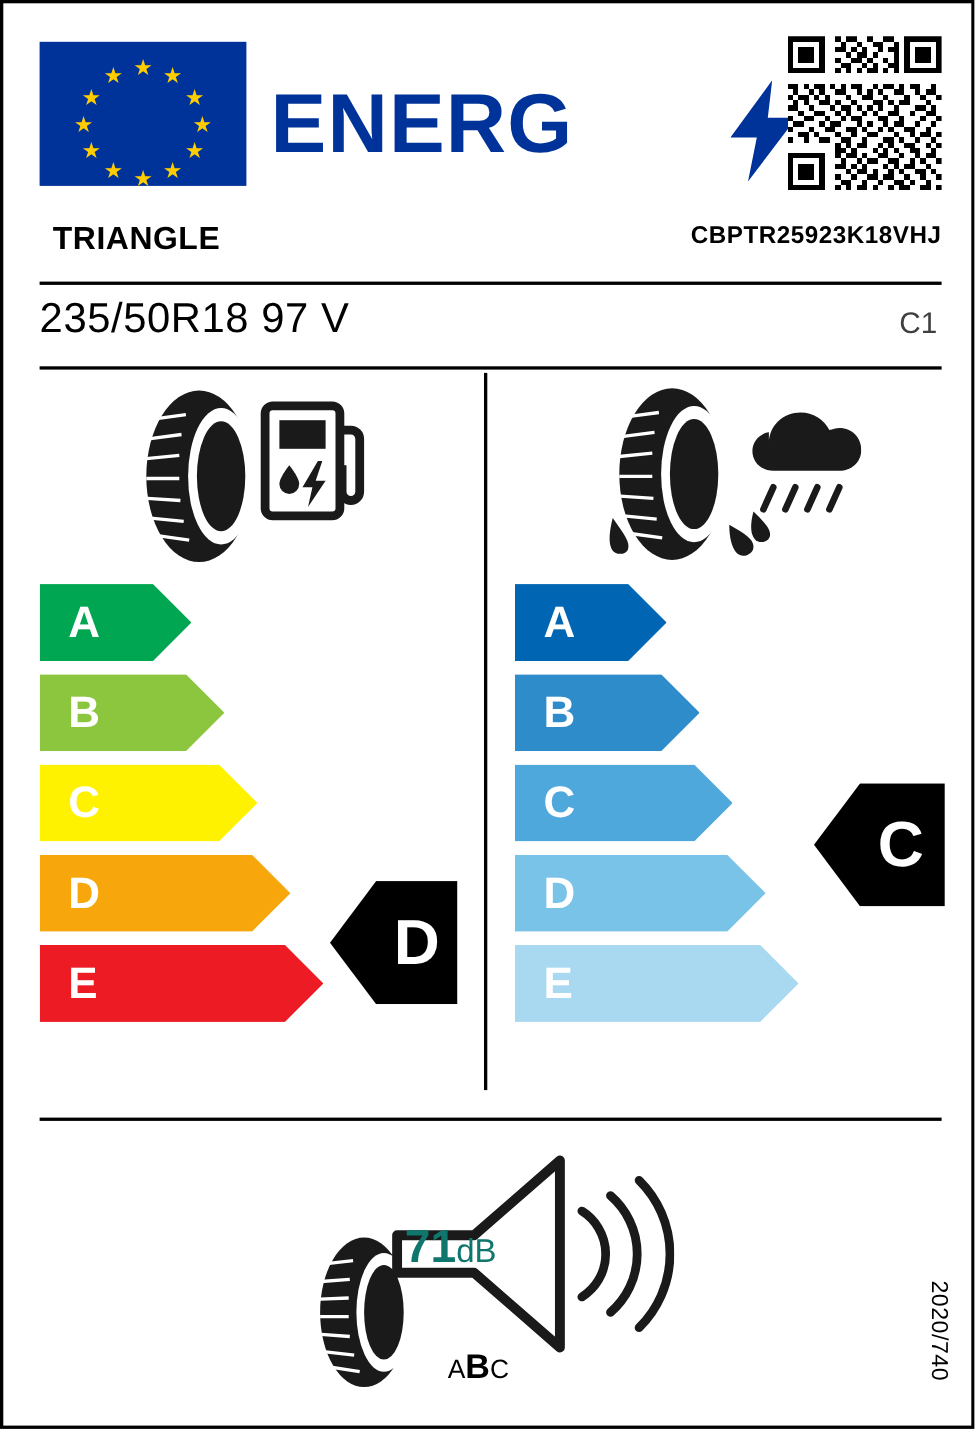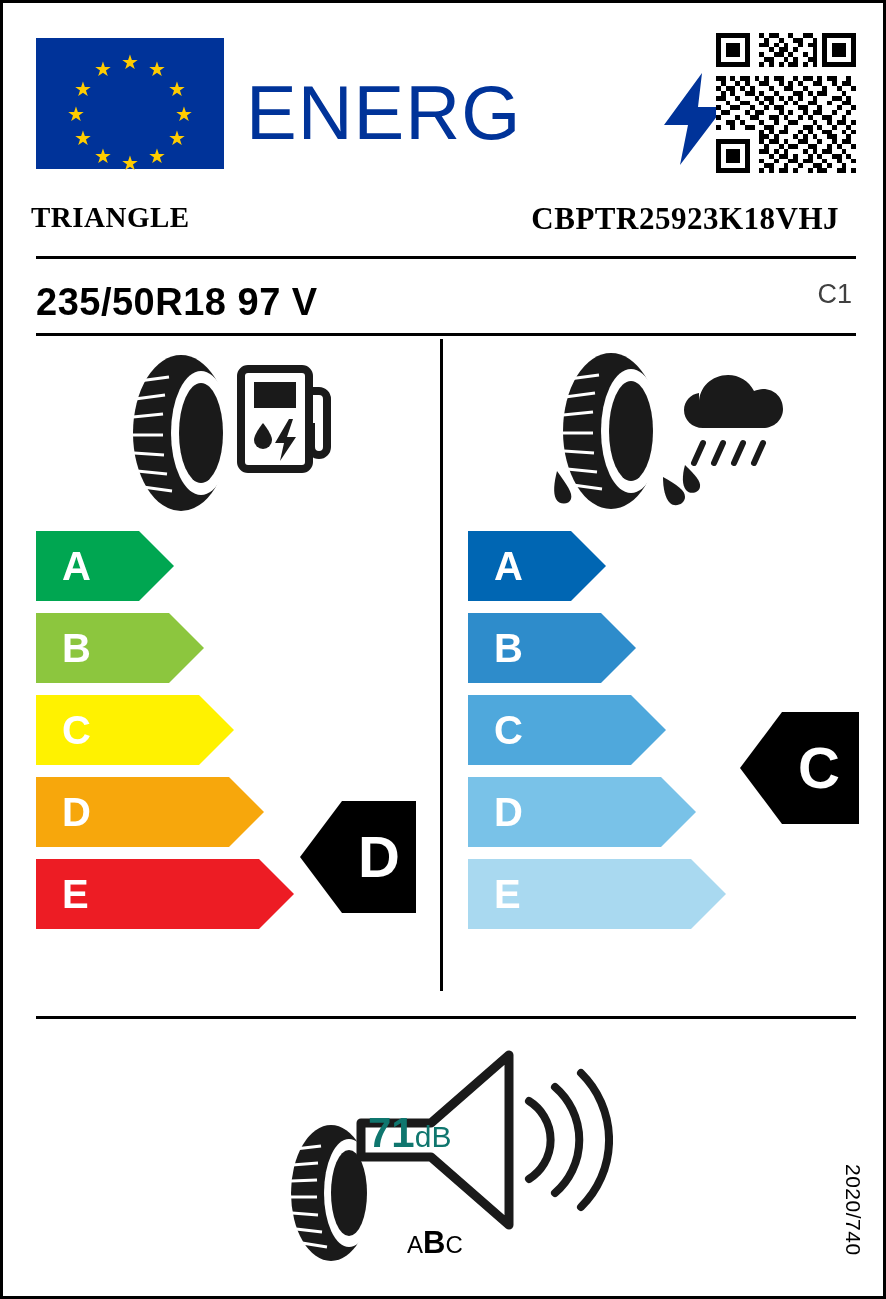--- a/index.html
+++ b/index.html
@@ -44,21 +44,21 @@
     line-height: 20px;
     width: 20px;
     height: 20px;
     text-align: center;
   }
   .energ-word {
     position: absolute;
     left: 210px;
     top: 36px;
     font-size: 76px;
-    font-weight: normal;
+    font-weight: bold;
     letter-spacing: 1px;
     color: #003399;
     font-family: "Liberation Sans", sans-serif;
     white-space: nowrap;
   }
   .bolt {
     position: absolute;
     left: 628px;
     top: 40px;
     width: 60px;
@@ -68,40 +68,39 @@
     position: absolute;
     right: 0;
     top: 0;
     width: 140px;
     height: 140px;
   }
 
   
   .brand-row {
     position: absolute;
-    left: 16px;
+    left: 33px;
     top: 190px;
     width: 820px;
     height: 58px;
-    font-family: Liberation Serif, serif;
   }
   .brand-name {
     position: absolute;
     left: 12px;
     top: 8px;
     font-size: 29px;
     font-weight: bold;
     letter-spacing: 0.5px;
     color: #000;
   }
   .type-code {
     position: absolute;
     right: 0;
     top: 8px;
-    font-size: 31px;
+    font-size: 22px;
     font-weight: bold;
     letter-spacing: 0.5px;
     color: #000;
   }
   .rule {
     position: absolute;
     background: #000;
   }
   .rule-1 { left: 33px; top: 253px; width: 820px; height: 3px; }
   .rule-2 { left: 33px; top: 330px; width: 820px; height: 3px; }
@@ -114,24 +113,23 @@
     left: 33px;
     top: 264px;
     width: 820px;
     height: 60px;
   }
   .tyre-size {
     position: absolute;
     left: 0;
     top: 2px;
     font-size: 38px;
-    font-weight: bold;
+    font-weight: normal;
     color: #000;
     letter-spacing: 0.5px;
-    margin-top: 12px;
   }
   .tyre-class {
     position: absolute;
     right: 4px;
     top: 12px;
     font-size: 27px;
     color: #404040;
   }
 
   

